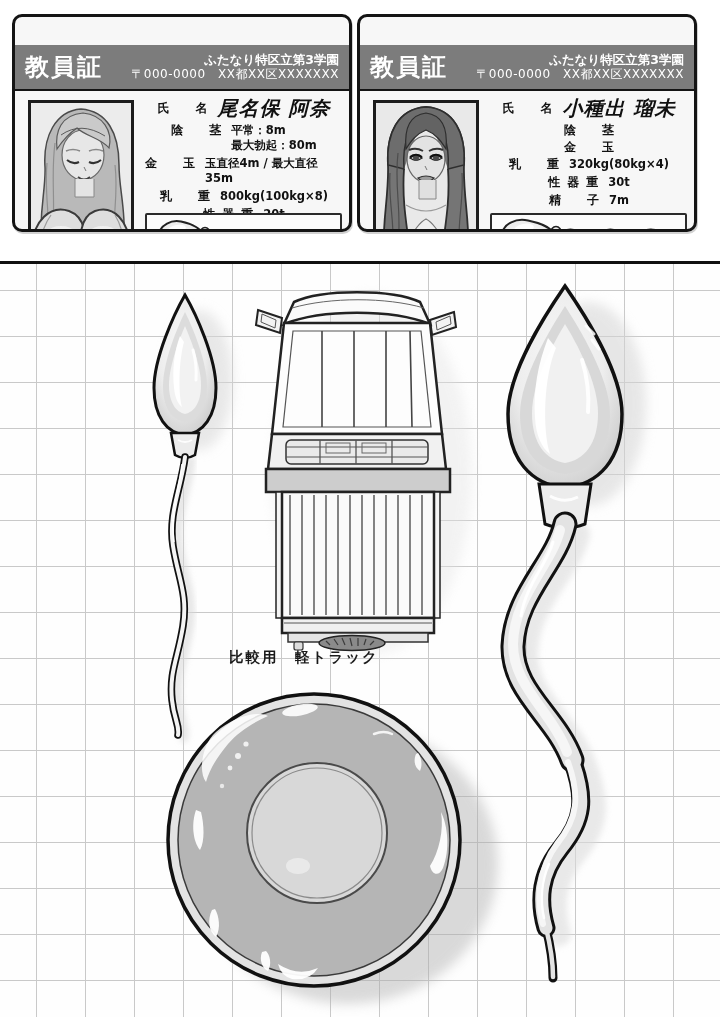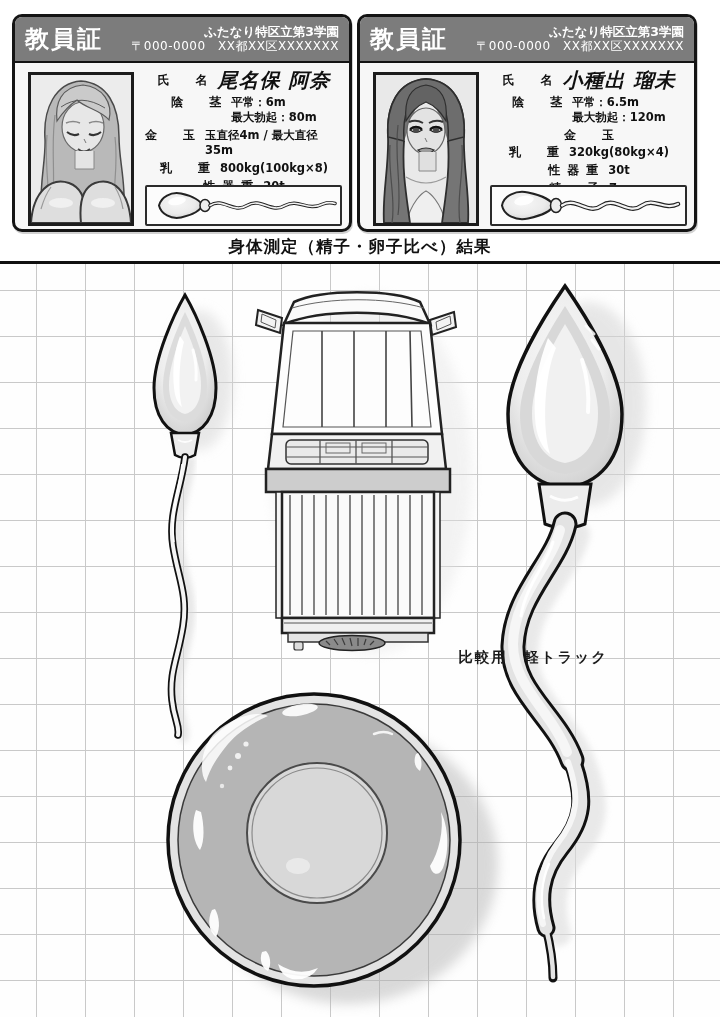--- a/index.html
+++ b/index.html
@@ -12,21 +12,21 @@
   .card{
     position:absolute;top:14px;width:334px;height:212px;
     border:3px solid var(--card-border,#141414);border-radius:10px;
     background:#f7f7f7;overflow:hidden;box-shadow:1px 2px 0 rgba(0,0,0,.18);
   }
   #card1{left:12px}
   #card2{left:357px}
   .card-header{
     height:46px;background:var(--card-header,#7c7c7c);color:#fff;
     display:flex;justify-content:space-between;align-items:center;
-    padding:0 10px;border-bottom:2px solid #141414;box-sizing:border-box;
+    padding:0 10px;border-bottom:2px solid #141414;box-sizing:border-box;margin-top:28px;
   }
   .card-title{font-size:24px;font-weight:bold;letter-spacing:2px;line-height:1;}
   .school{text-align:right;line-height:1.2;}
   .school-name{font-size:12.5px;font-weight:bold;}
   .school-addr{font-size:12px;letter-spacing:.5px;}
   .card-body{position:relative;height:161px;}
   .portrait{
     position:absolute;left:13px;top:9px;width:100px;height:148px;
     border:3px solid #1c1c1c;background:#e9e9e9;box-sizing:content-box;
   }
@@ -55,21 +55,21 @@
   .gridarea{
     position:absolute;top:264px;left:0;width:720px;height:753px;
     background-color:#fefefe;
     background-image:
       linear-gradient(to right, var(--grid-line,#c9c9c9) 1px, transparent 1px),
       linear-gradient(to bottom, var(--grid-line,#c9c9c9) 1px, transparent 1px);
     background-size:49px 46px;background-position:-13px 26px;
   }
   .gridarea svg{position:absolute;left:0;top:0;}
   .truck-label{
-    position:absolute;top:648px;left:0;width:608px;text-align:right;
+    position:absolute;top:648px;left:0;width:608px;text-align:center;
     font-size:14.5px;font-weight:bold;letter-spacing:2px;color:#1a1a1a;
   }
 </style>
 </head>
 <body>
 
 <div id="page">
 
   <div class="card" id="card1">
     <div class="card-header">
@@ -100,21 +100,21 @@
           <ellipse cx="72" cy="128" rx="12" ry="5" fill="#f4f4f4" opacity=".8"></ellipse>
         </svg>
       </div>
       <div class="info">
         <div class="row name-row">
           <span class="flabel">氏名</span>
           <span class="bigname">尾名保 阿奈</span>
         </div>
         <div class="row">
           <span class="flabel">陰茎</span>
-          <span class="fvalue">平常：6m
+          <span class="fvalue">平常：8m
 最大勃起：80m</span>
         </div>
         <div class="row">
           <span class="flabel">金玉</span>
           <span class="fvalue">玉直径4m / 最大直径35m</span>
         </div>
         <div class="row">
           <span class="flabel">乳重</span>
           <span class="fvalue">800kg(100kg×8)</span>
         </div>
@@ -175,22 +175,20 @@
           <path d="M14,70 C12,100 20,124 16,148 M86,70 C88,100 80,124 84,148 M22,50 C18,84 26,110 22,140" fill="none" stroke="#4d4d4d" stroke-width="1.2"></path>
         </svg>
       </div>
       <div class="info">
         <div class="row name-row">
           <span class="flabel">氏名</span>
           <span class="bigname">小種出 瑠未</span>
         </div>
         <div class="row">
           <span class="flabel">陰茎</span>
-          <span class="fvalue">平常：6.5m
-最大勃起：120m</span>
         </div>
         <div class="row">
           <span class="flabel">金玉</span>
         </div>
         <div class="row">
           <span class="flabel">乳重</span>
           <span class="fvalue">320kg(80kg×4)</span>
         </div>
         <div class="row">
           <span class="flabel">性器重</span>
@@ -213,21 +211,20 @@
           <path d="M10,18.5 C12,8.5 24,3 36,5.5 C50,8.5 60,13.5 61,18.5 C60,23.5 50,28.5 36,31.5 C24,34 12,28.5 10,18.5 Z" fill="url(#hgB)" stroke="#222" stroke-width="2"></path>
           <ellipse cx="64" cy="18.5" rx="5.5" ry="7" fill="#ededed" stroke="#222" stroke-width="1.5"></ellipse>
           <path d="M70,18.5 C84,9 96,29 110,18.5 C124,9 136,29 150,18.5 C162,10 172,24 186,17" fill="none" stroke="#222" stroke-width="4.5" stroke-linecap="round"></path>
           <path d="M70,18.5 C84,9 96,29 110,18.5 C124,9 136,29 150,18.5 C162,10 172,24 186,17" fill="none" stroke="#f3f3f3" stroke-width="2.2" stroke-linecap="round"></path>
           <ellipse cx="32" cy="13.5" rx="10" ry="4.5" fill="#ffffff" opacity=".9" transform="rotate(-12 32 13.5)"></ellipse>
         </svg>
       </div>
     </div>
   </div>
 
-  <div class="section-title">身体測定（精子・卵子比べ）結果</div>
   <div class="divider"></div>
 
   <div class="gridarea">
     <svg width="720" height="753" viewBox="0 0 720 753">
       <defs>
         <radialGradient id="headG" cx="45%" cy="38%" r="70%">
           <stop offset="0" stop-color="#f7f7f7"></stop>
             <stop offset=".55" stop-color="#ededed"></stop>
           <stop offset=".85" stop-color="#d6d6d6"></stop>
             <stop offset="1" stop-color="#c9c9c9"></stop>

